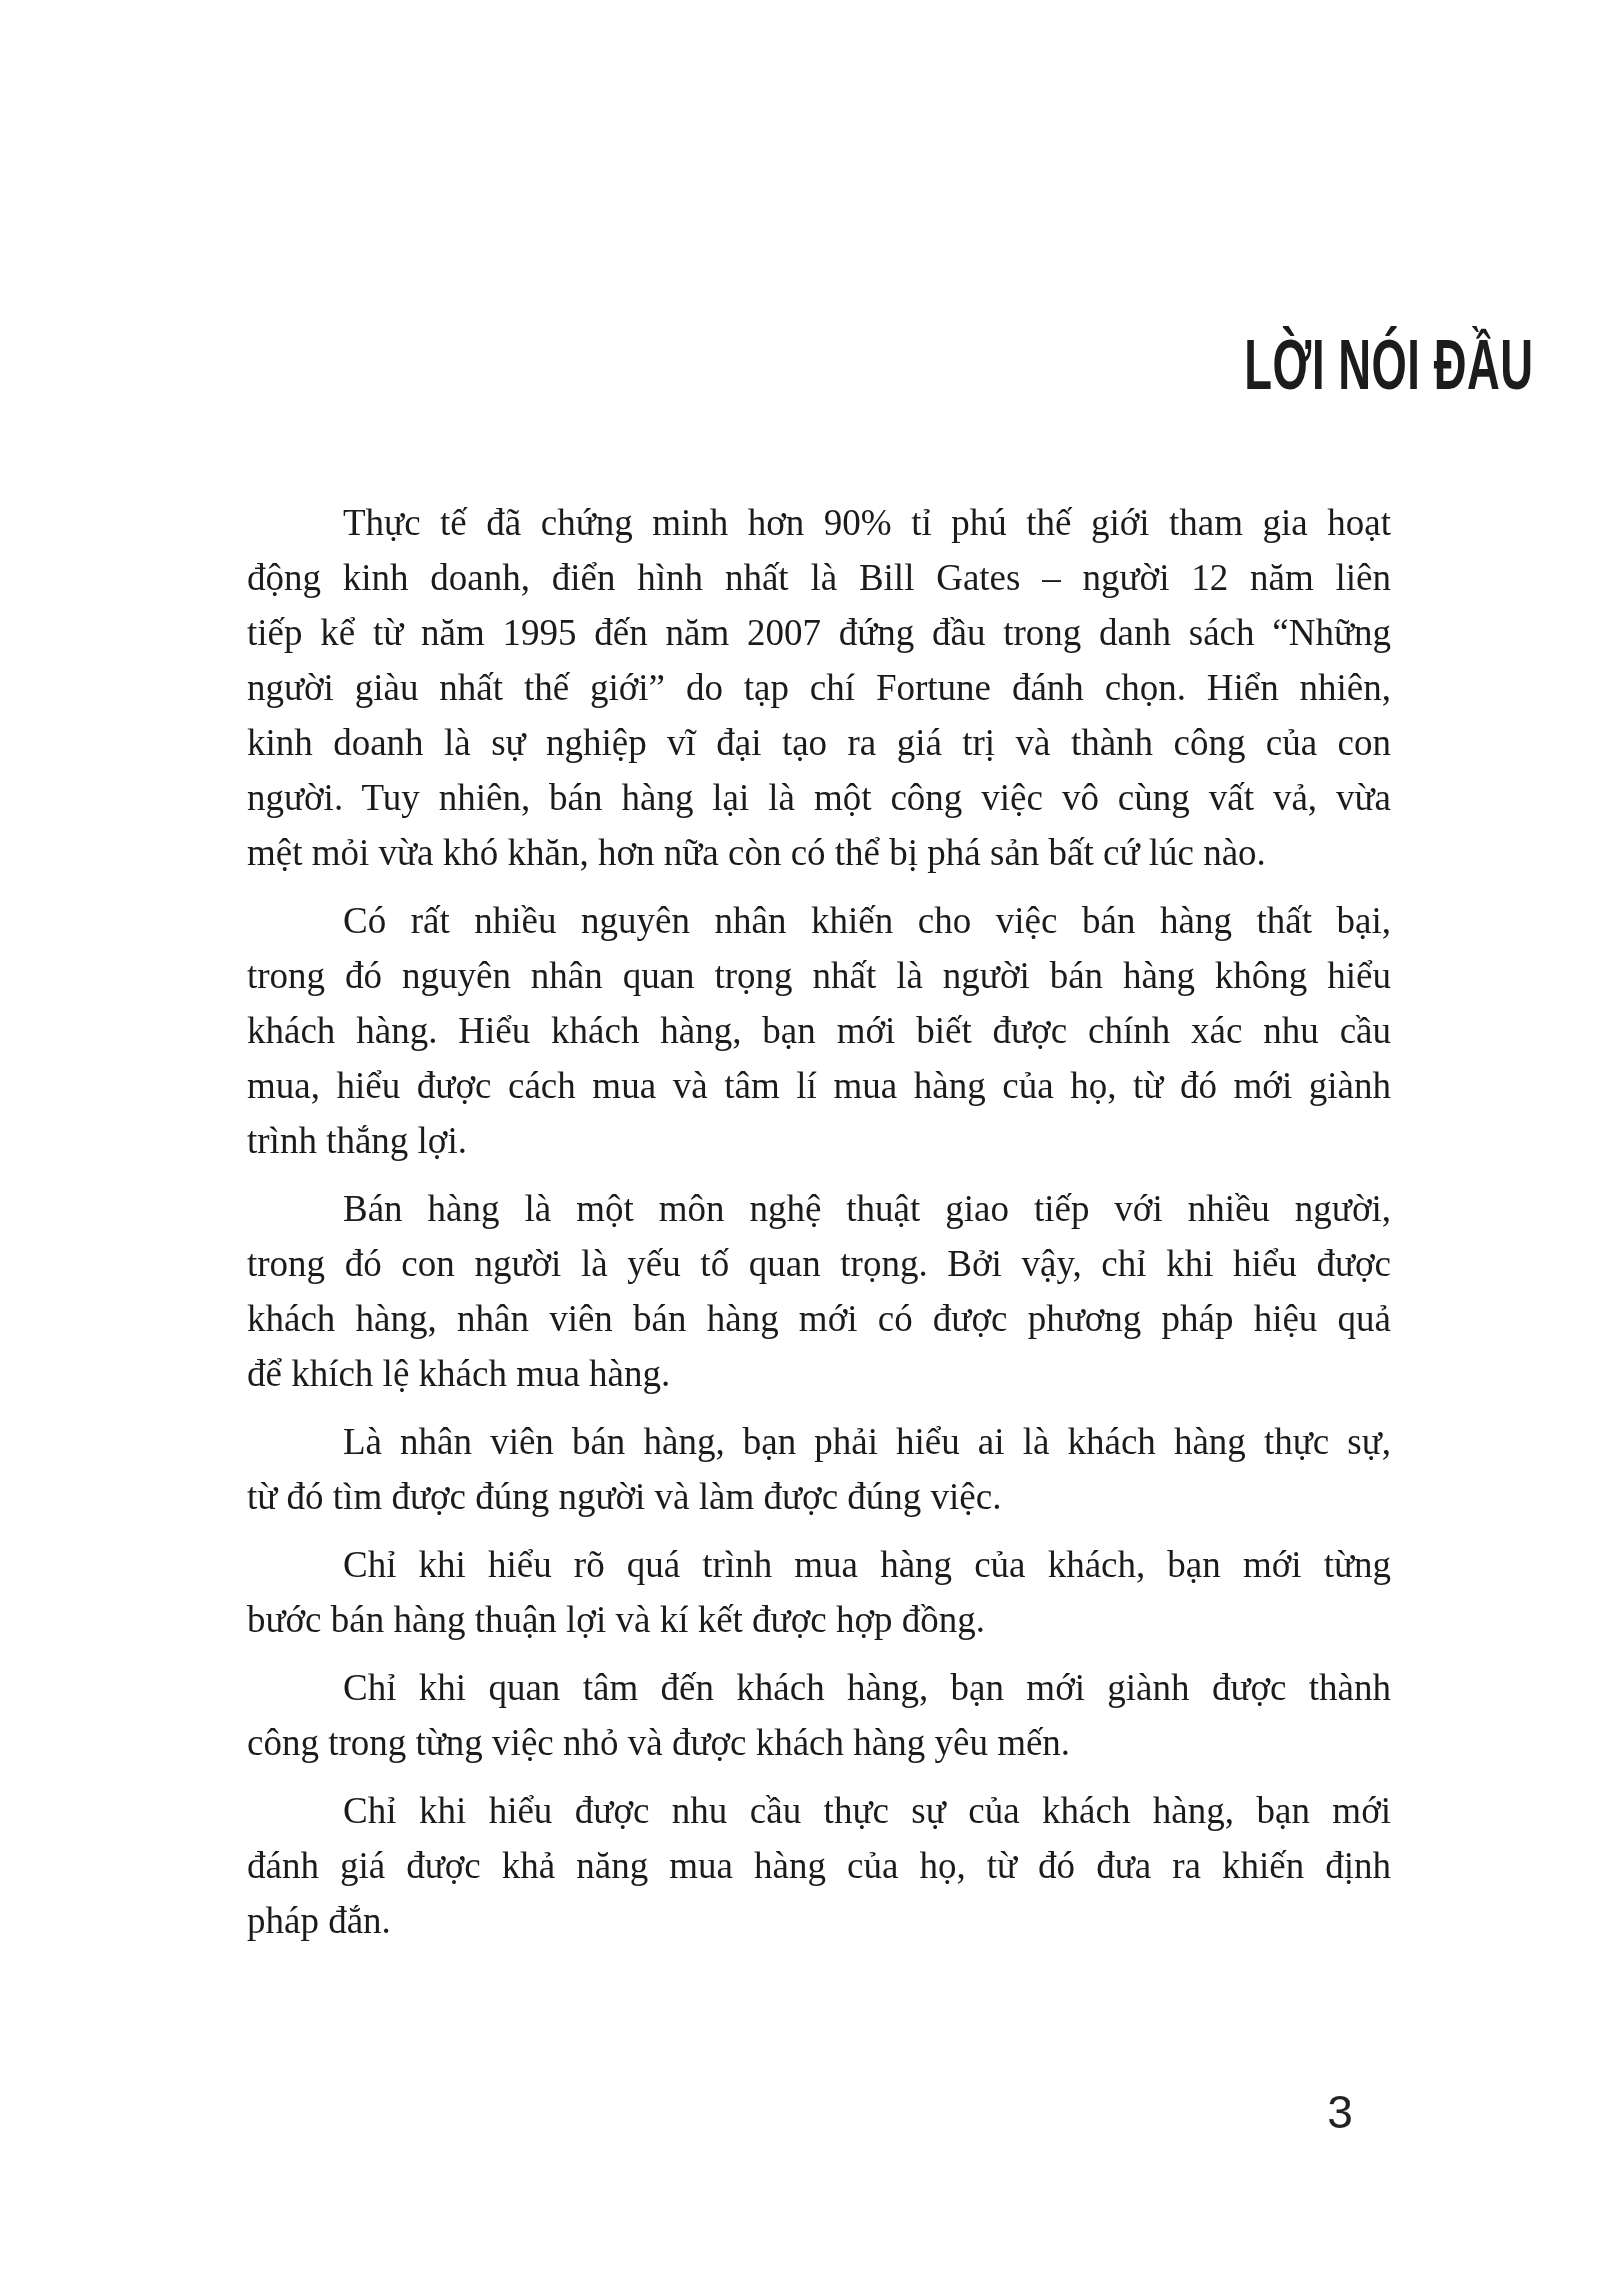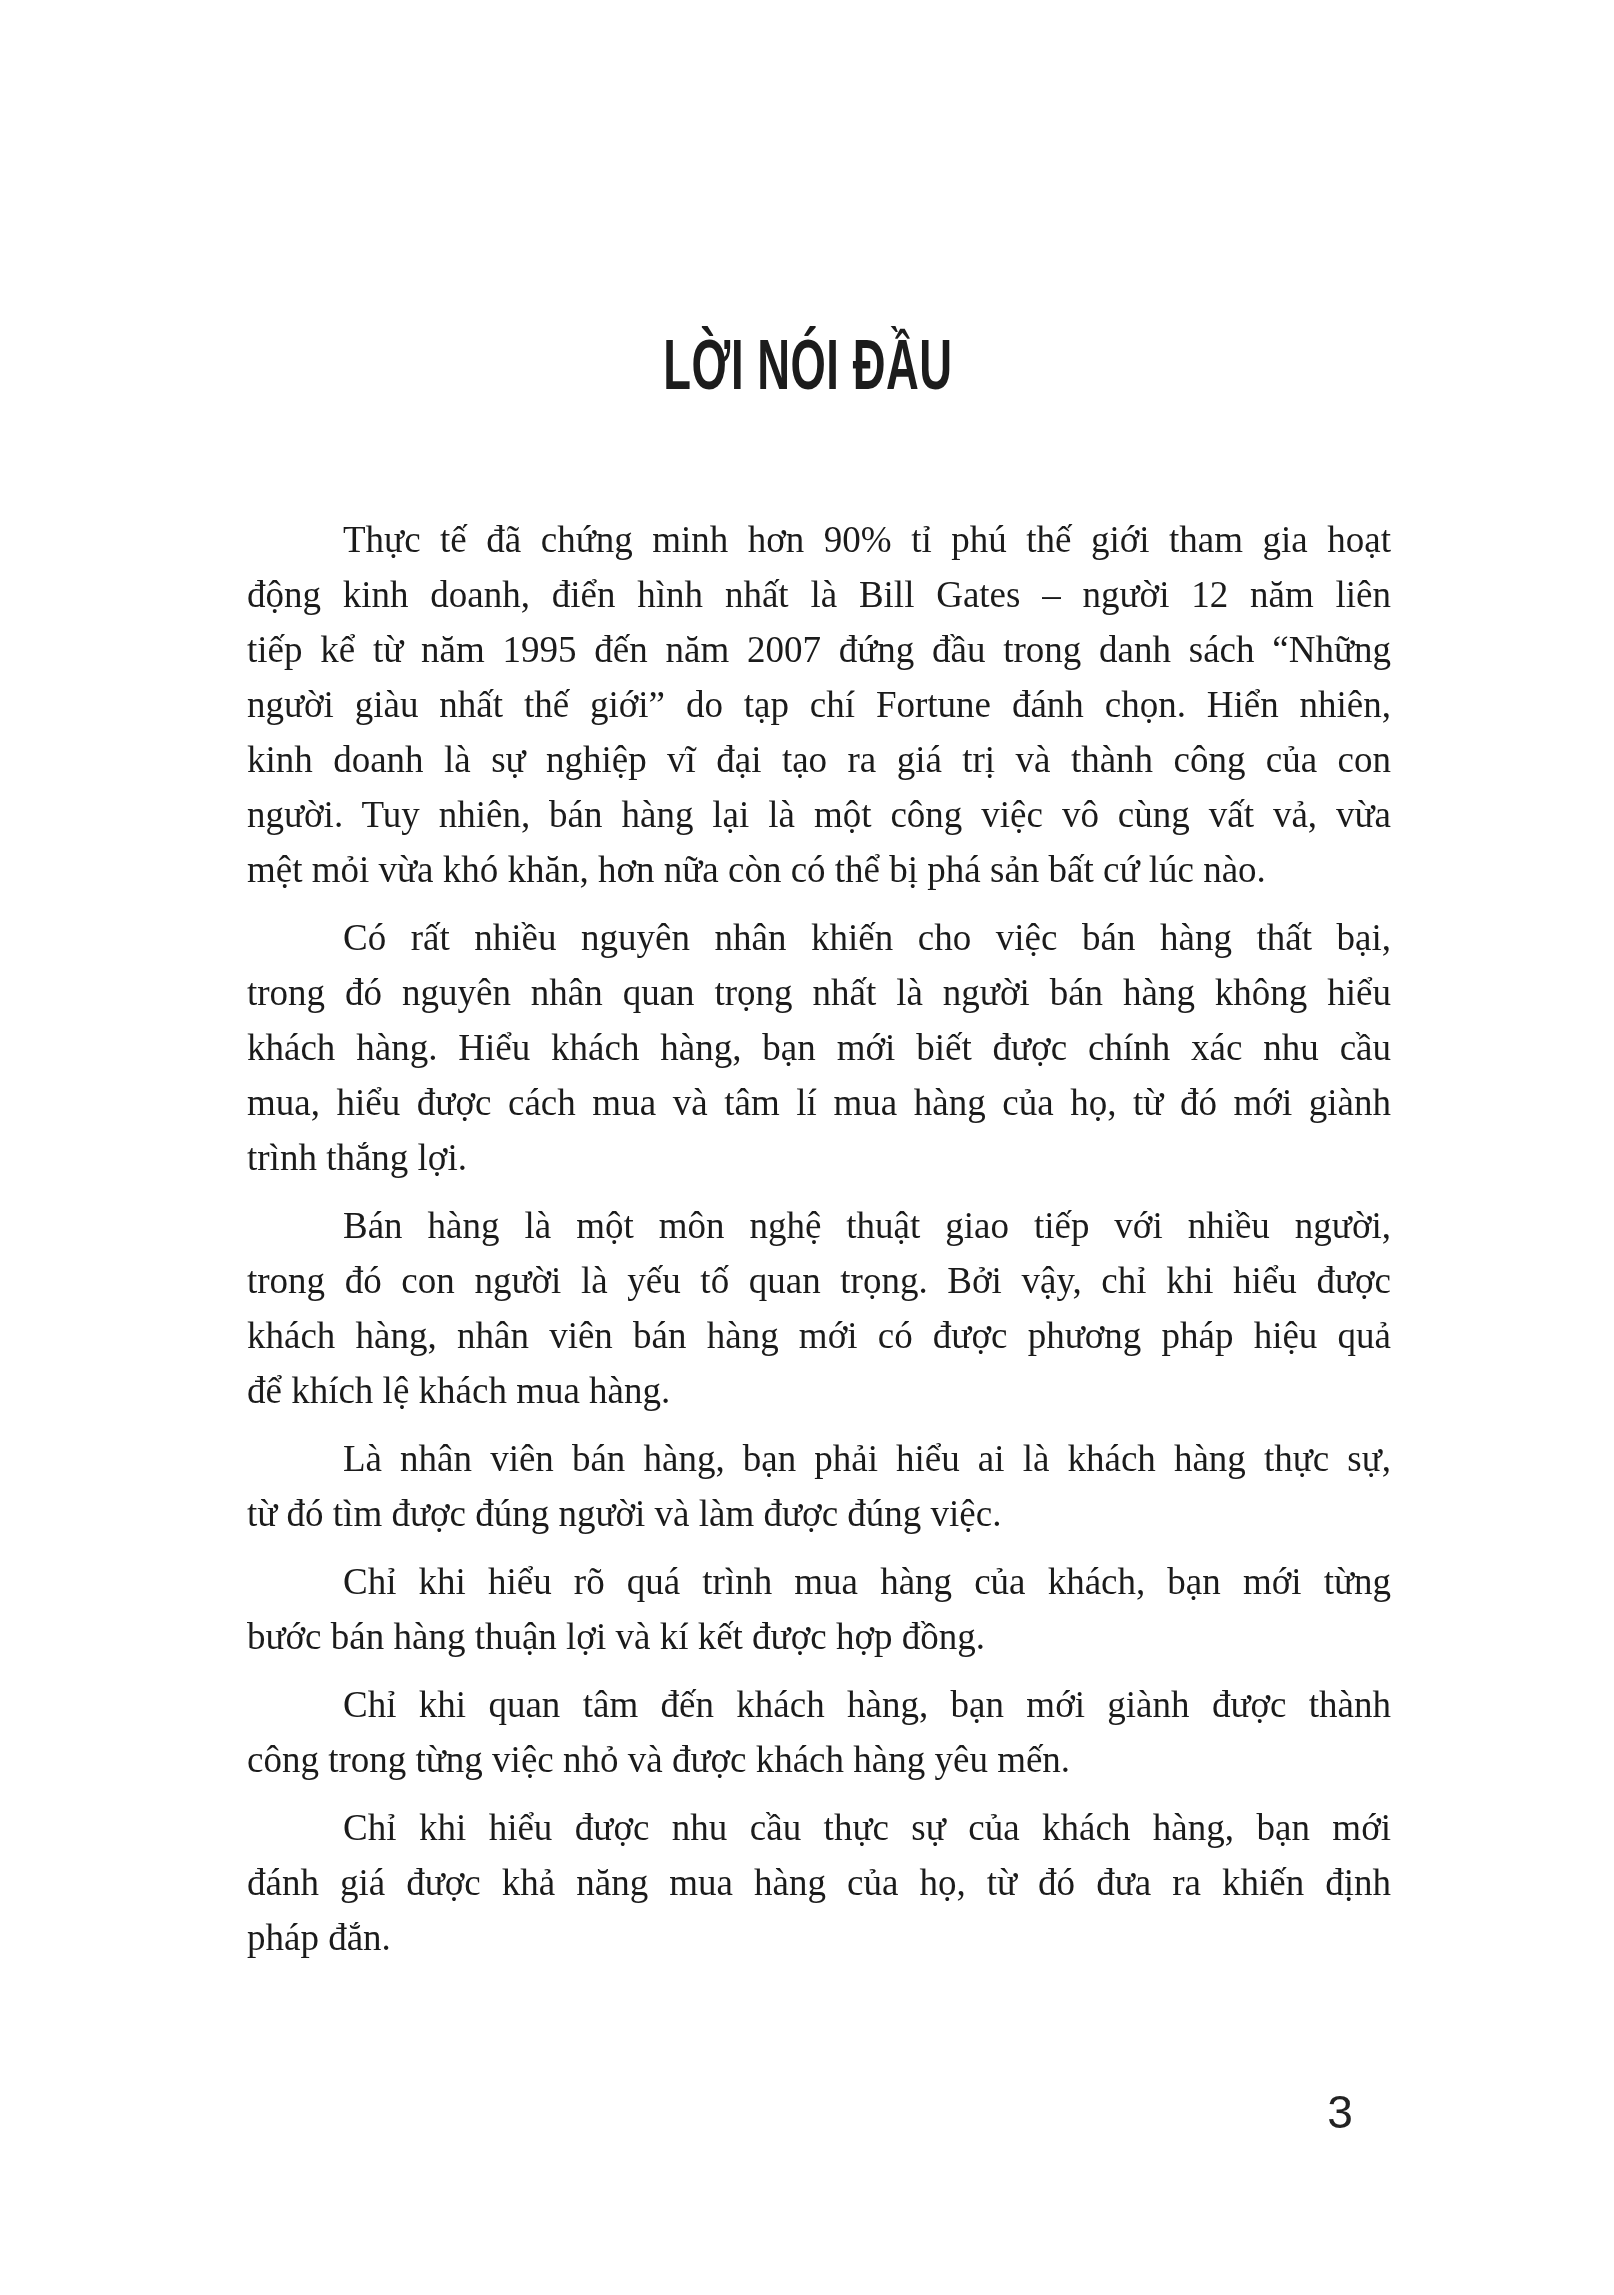--- a/index.html
+++ b/index.html
@@ -15,38 +15,38 @@
     overflow: hidden;
     font-family: "Liberation Serif", "DejaVu Serif", serif;
     color: #1b1b1b;
   }
   .title {
     position: absolute;
     top: 328px;
     left: 0;
     width: 100%;
     margin: 0;
-    text-align: center;
+    text-align: right;
     line-height: 1.05;
   }
   .title-inner {
     display: inline-block;
     font-family: "Liberation Sans", "DejaVu Sans", sans-serif;
     font-weight: 800;
     font-size: 71px;
     letter-spacing: 0.8px;
     transform: scaleX(0.64);
     transform-origin: center;
     color: #1c1c1c;
     white-space: nowrap;
   }
   .body-text {
     position: absolute;
     left: 247px;
-    top: 512px;
+    top: 495px;
     width: 1144px;
     font-size: 37px;
     line-height: 55px;
   }
   .paragraph {
     margin: 0 0 13px 0;
   }
   .line {
     text-align: justify;
     text-align-last: justify;

